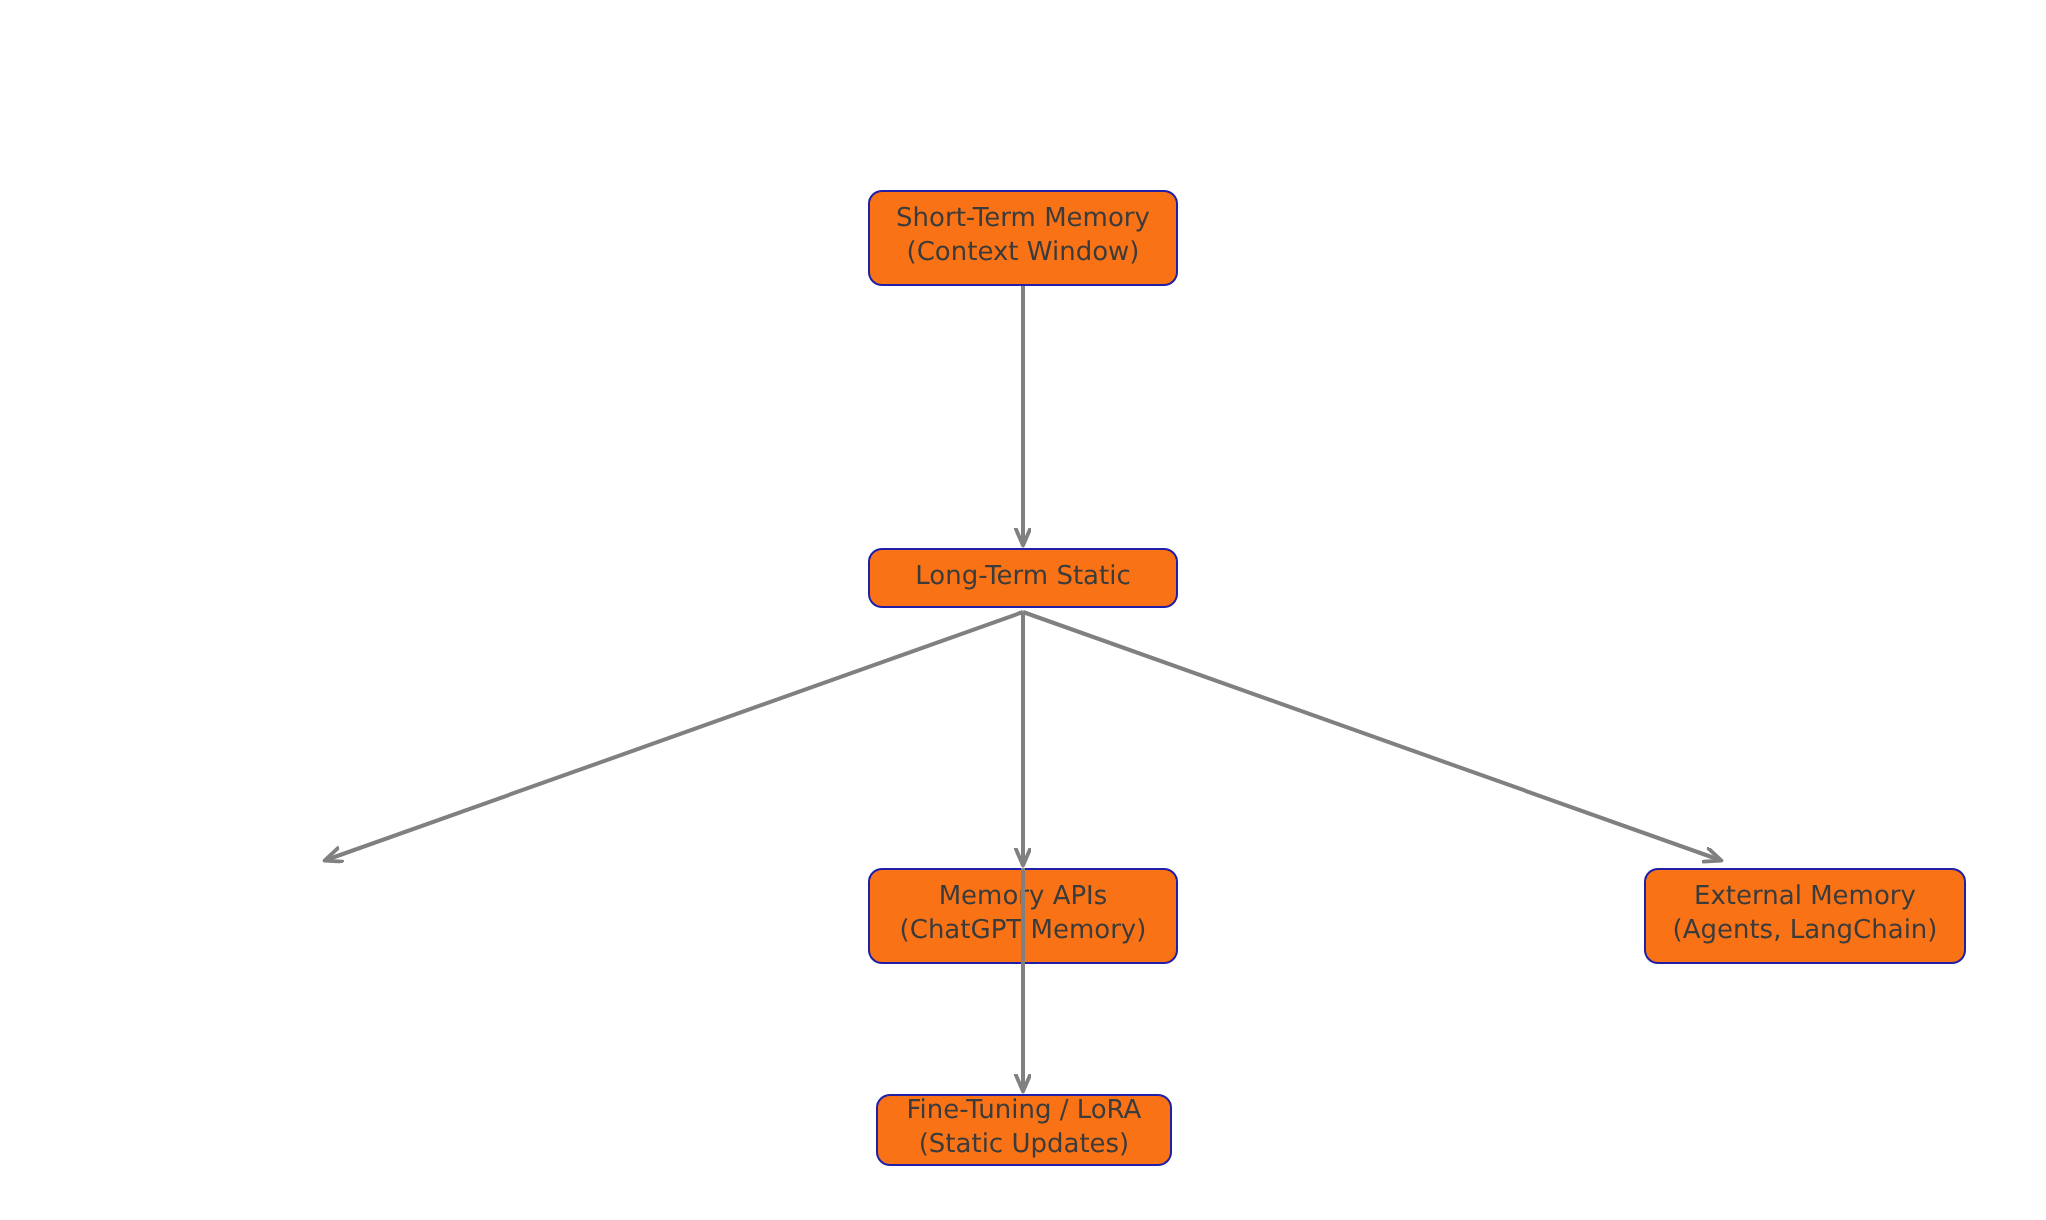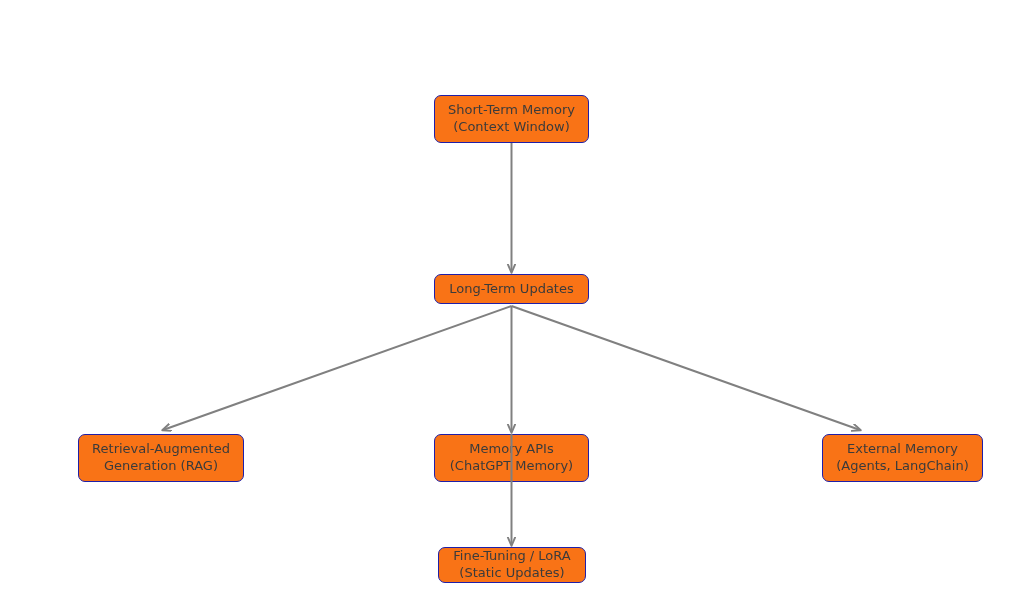--- a/index.html
+++ b/index.html
@@ -91,24 +91,22 @@
     <line x1="511.5" y1="306" x2="511.5" y2="432" stroke="#808080" stroke-width="2" marker-end="url(#ah)"></line>
 
     <line x1="511.5" y1="306" x2="860" y2="430" stroke="#808080" stroke-width="2" marker-end="url(#ah)"></line>
 
     <line x1="511.5" y1="434" x2="511.5" y2="545" stroke="#808080" stroke-width="2" marker-end="url(#ah)"></line>
   </svg>
 
   <div class="node" style="left:434px; top:95px; width:155px; height:48px;">Short-Term Memory
 (Context Window)</div>
 
-  <div class="node" style="left:434px; top:274px; width:155px; height:30px;">Long-Term Updates</div>
+  <div class="node" style="left:434px; top:274px; width:155px; height:30px;">Long-Term Static</div>
 
-  <div class="node" style="left:78px; top:434px; width:166px; height:48px;">Retrieval-Augmented
-Generation (RAG)</div>
 
   <div class="node" style="left:434px; top:434px; width:155px; height:48px;">Memory APIs
 (ChatGPT Memory)</div>
 
   <div class="node" style="left:822px; top:434px; width:161px; height:48px;">External Memory
 (Agents, LangChain)</div>
 
   <div class="node" style="left:438px; top:547px; width:148px; height:36px;">Fine-Tuning / LoRA
 (Static Updates)</div>
 

